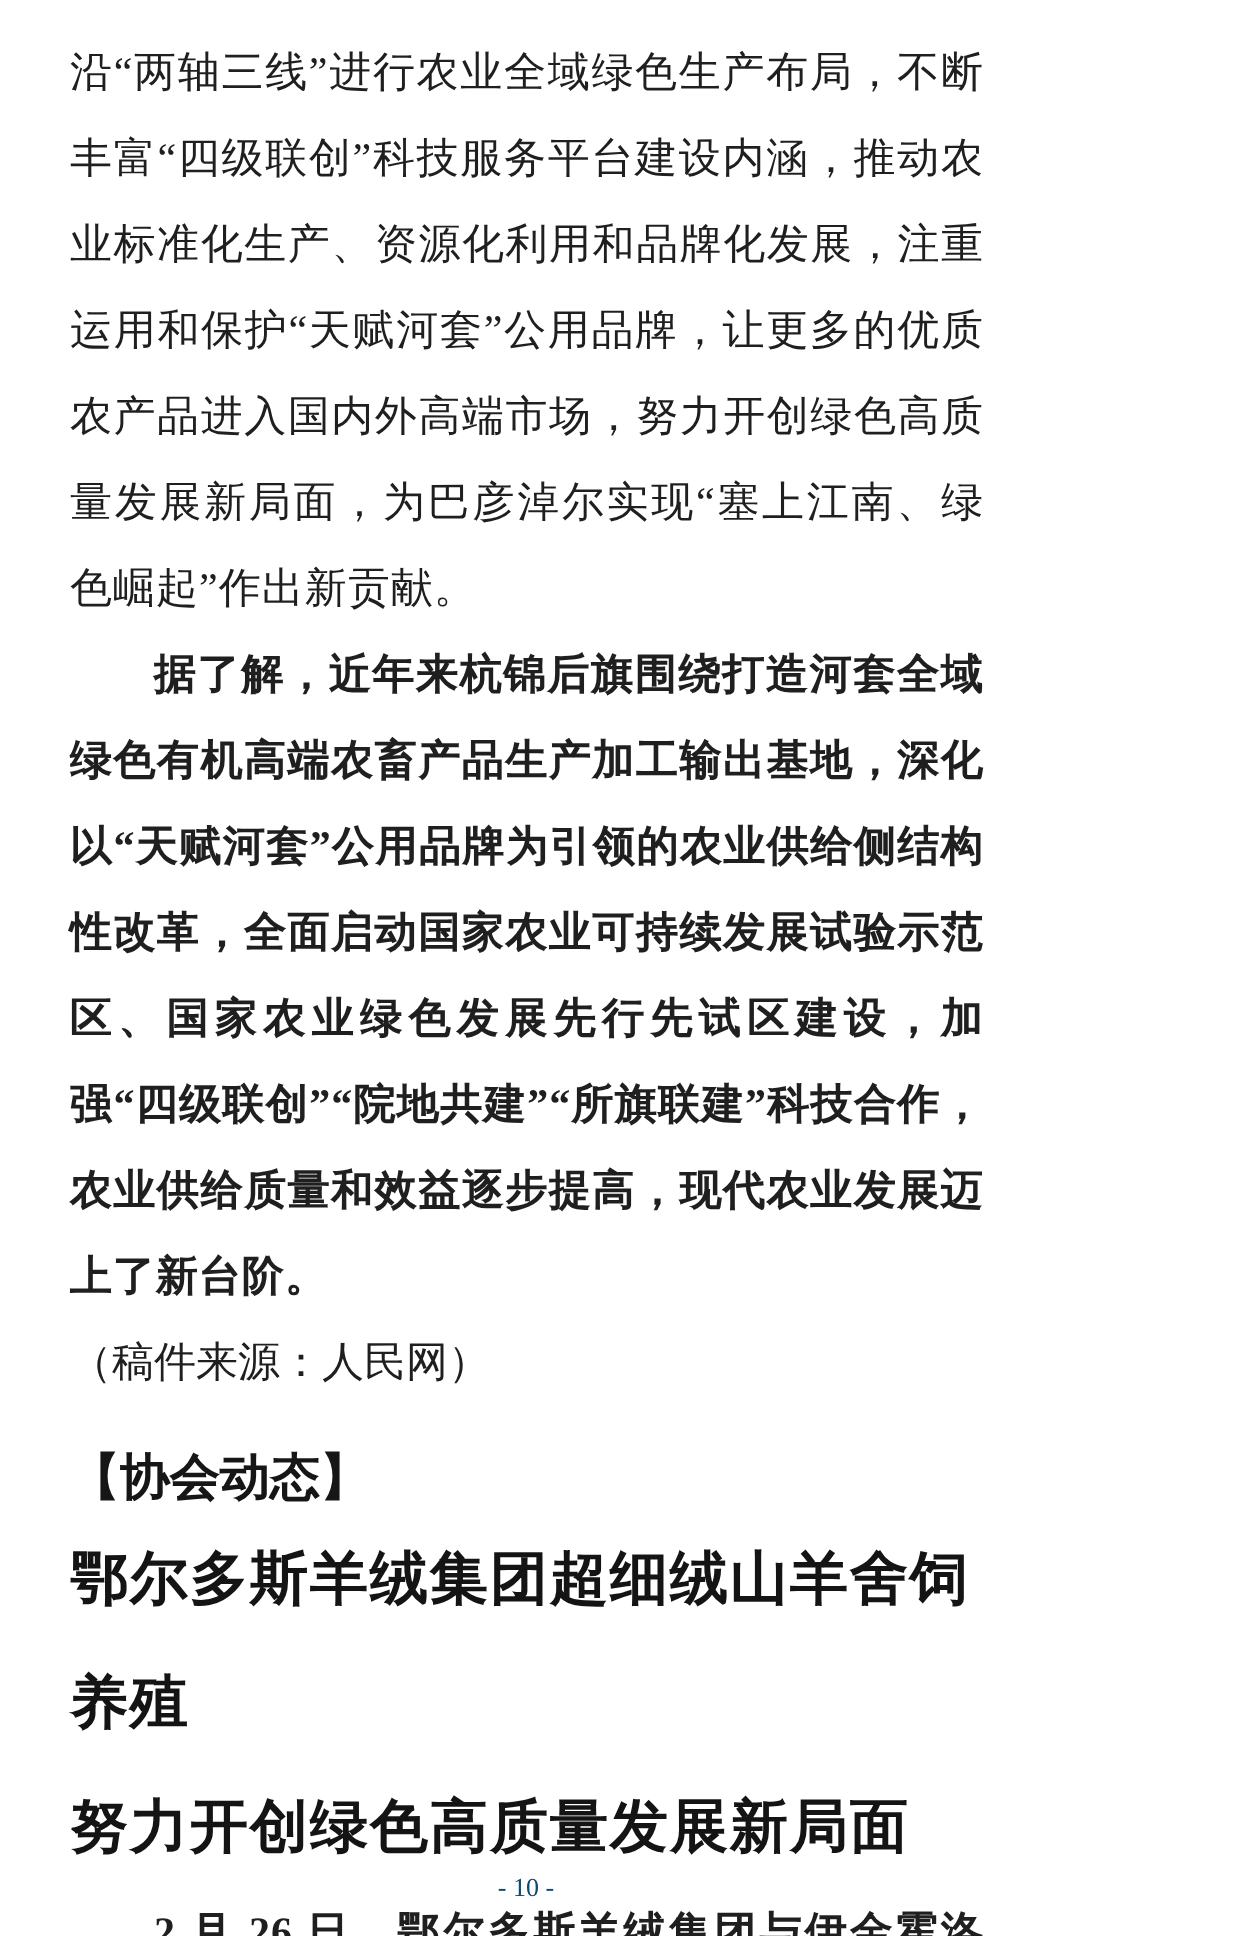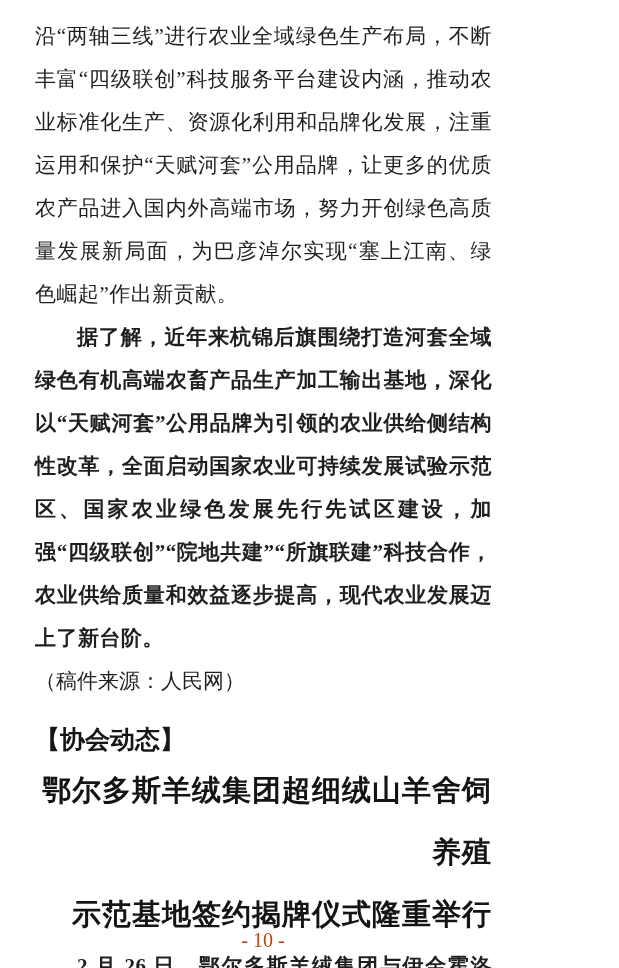--- a/index.html
+++ b/index.html
@@ -39,51 +39,51 @@
     font-weight: 700;
     font-size: 25px;
     line-height: 40px;
     margin-top: 16px;
     color: #161616;
   }
   .article-title {
     font-weight: 700;
     font-size: 29px;
     line-height: 62px;
-    text-align: right;
+    text-align: left;
     color: #141414;
     letter-spacing: 1px;
   }
   .page-number {
     position: absolute;
     left: 0;
     right: 0;
     bottom: 16px;
     text-align: center;
-    font-size: 20px;
-    color: #c2410c;
+    font-size: 13px;
+    color: #0c4a6e;
     font-family: "Liberation Serif", serif;
   }
 </style>
 </head>
 <body>
 
 <div class="page">
 
   <p class="body-para">沿“两轴三线”进行农业全域绿色生产布局，不断丰富“四级联创”科技服务平台建设内涵，推动农业标准化生产、资源化利用和品牌化发展，注重运用和保护“天赋河套”公用品牌，让更多的优质农产品进入国内外高端市场，努力开创绿色高质量发展新局面，为巴彦淖尔实现“塞上江南、绿色崛起”作出新贡献。</p>
 
   <p class="body-para indent-2em">据了解，近年来杭锦后旗围绕打造河套全域绿色有机高端农畜产品生产加工输出基地，深化以“天赋河套”公用品牌为引领的农业供给侧结构性改革，全面启动国家农业可持续发展试验示范区、国家农业绿色发展先行先试区建设，加强“四级联创”“院地共建”“所旗联建”科技合作，农业供给质量和效益逐步提高，现代农业发展迈上了新台阶。</p>
 
   <p class="source-line">（稿件来源：人民网）</p>
 
   <div class="section-label">【协会动态】</div>
 
   <div class="article-title">
     <div>鄂尔多斯羊绒集团超细绒山羊舍饲养殖</div>
-    <div>示范基地签约揭牌仪式隆重举行</div>
+    <div>努力开创绿色高质量发展新局面</div>
   </div>
 
   <p class="body-para indent-2em">2 月 26 日，鄂尔多斯羊绒集团与伊金霍洛旗敏盖绒山羊生产者协会在苏布尔嘎镇政府举行鄂尔多斯羊绒集团超细绒山羊舍饲养殖示范基地建设项目签约仪式。</p>
 
   <p class="body-para indent-2em">为不断加快敏盖绒山羊产业发展步伐，进一步带动农牧</p>
 
   <div class="page-number">- 10 -</div>
 
 </div>
 

